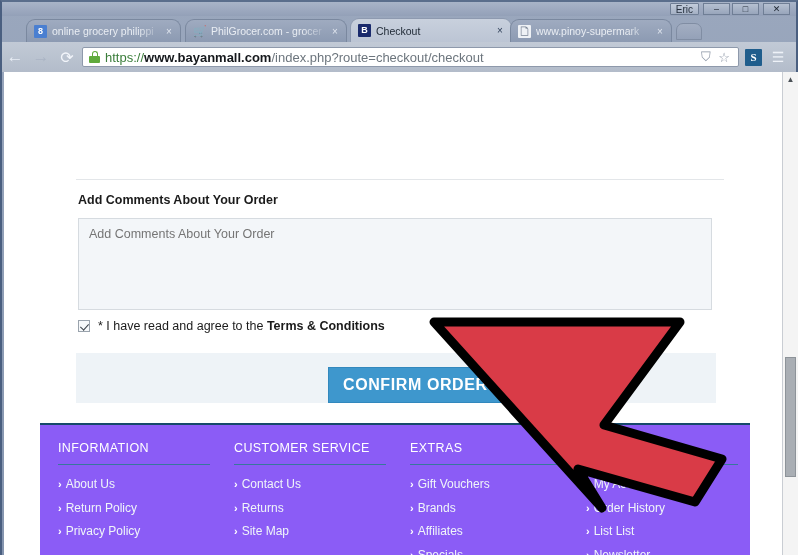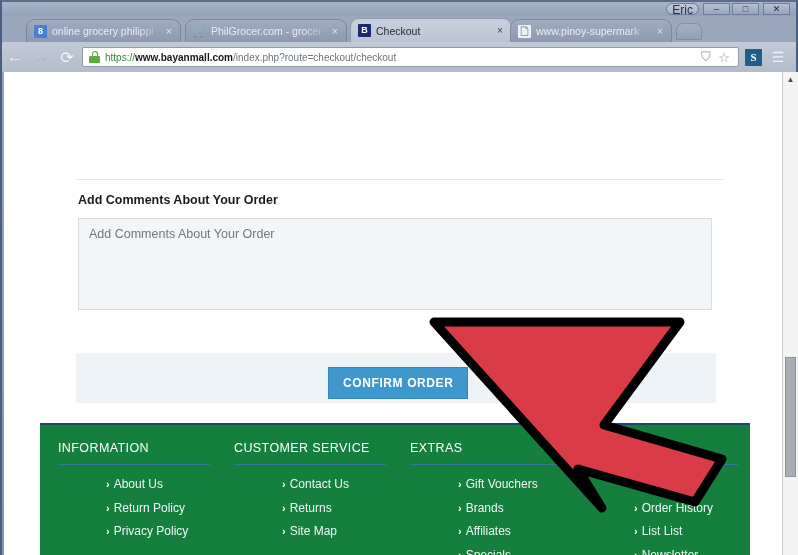--- a/index.html
+++ b/index.html
@@ -21,23 +21,23 @@
   }
 
   
   #titlebar {
     position: absolute; left: 0; top: 0; right: 0; height: 14px;
     background: linear-gradient(180deg,#a8b4c8 0%, #93a0b8 100%);
   }
   #win-user {
     position: absolute; right: 97px; top: 1px;
     height: 12px; padding: 0 5px;
-    font-size: 12px; line-height: 12px; color: #27313f;
+    font-size: 10px; line-height: 12px; color: #27313f;
     background: linear-gradient(180deg,#c2ccdb,#a4b0c4);
-    border: 1px solid #6f7e95; border-radius: 6px;
+    border: 1px solid #6f7e95; border-radius: 1px;
     font-family: "Liberation Sans", sans-serif;
   }
   .win-btn {
     position: absolute; top: 1px; width: 27px; height: 12px;
     background: linear-gradient(180deg,#b5c0d1,#98a5bb);
     border: 1px solid #6f7e95;
     color: #1e2733; font-size: 9px; line-height: 11px; text-align: center;
   }
   #win-min { right: 66px; }
   #win-max { right: 37px; }
@@ -106,21 +106,21 @@
     flex: 1 1 auto; height: 20px; margin: 0 6px 0 2px;
     background: #ffffff; border: 1px solid #8e99ab; border-radius: 2px;
     display: flex; align-items: center; padding: 0 4px;
   }
   #lock-icon {
     width: 11px; height: 12px; flex: 0 0 11px; margin: 0 5px 0 2px;
     position: relative;
   }
   #lock-icon .body { position:absolute; left:0; bottom:0; width:11px; height:7px; background:#5faa3c; border-radius:1px;}
   #lock-icon .shackle { position:absolute; left:2.5px; top:0px; width:6px; height:6px; border:1.6px solid #5faa3c; border-bottom:none; border-top-left-radius:4px; border-top-right-radius:4px;}
-  #url-text { font-size: 10px; white-space: nowrap; color: #6c757d; }
+  #url-text { font-size: 13px; white-space: nowrap; color: #6c757d; }
   #url-text .scheme { color: #3a7d3a; }
   #url-text .host { color: #15181c; font-weight: 600; }
   .url-icon { flex: 0 0 16px; text-align: center; font-size: 13px; color: #8a94a4; margin-right: 2px; }
   #ext-btn {
     flex: 0 0 17px; height: 17px; margin-right: 6px;
     background: #1f5d8c; color: #fff; font-size: 11px; font-weight: bold;
     line-height: 17px; text-align: center; border-radius: 1px;
     font-family: "Liberation Serif", serif;
   }
   #menu-btn {
@@ -175,46 +175,45 @@
 
   #confirm-panel {
     position: absolute; left: 72px; top: 281px;
     width: 640px; height: 50px;
     background: #eef3f7;
   }
   #confirm-button {
     position: absolute; left: 324px; top: 295px;
     padding: 8px 14px;
     background: #3e97cd; border: 1px solid #3288bd;
-    color: #ffffff; font-size: 12px; font-weight: bold;
+    color: #ffffff; font-size: 16px; font-weight: bold;
     letter-spacing: 0.6px; text-align: center;
     font-family: "Liberation Sans", sans-serif;
   }
 
   
   #footer {
     position: absolute; left: 36px; top: 351px;
     width: 710px; height: 132px;
-    background: #15803d;
+    background: #8b5cf6;
     border-top: 2px solid #16496a;
   }
   .fcol { position: absolute; top: 16px; }
   #fcol-0 { left: 18px;  width: 176px; }
   #fcol-1 { left: 194px; width: 176px; }
   #fcol-2 { left: 370px; width: 176px; }
   #fcol-3 { left: 546px; width: 164px; }
   .fcol-title {
     font-size: 12.5px; color: #ffffff; letter-spacing: 0.4px;
     padding-bottom: 9px;
   }
   .fcol-rule { height: 1px; background: #37789c; margin-bottom: 8px; width: 152px; }
   .flink {
     font-size: 12px; color: #f0f5f9; line-height: 23.6px;
     white-space: nowrap;
-    margin-left: 48px;
   }
   .flink .chev { color: #ffffff; font-weight: bold; margin-right: 4px; font-size: 11px; }
 
   
   #scrollbar {
     position: absolute; left: 780px; top: 70px;
     width: 16px; height: 483px;
     background: #f4f4f4; border-left: 1px solid #c9cdd3;
   }
   #sb-up {
@@ -297,20 +296,24 @@
 
   <div id="viewport">
     <div id="page">
 
       <div class="hr-top"></div>
 
       <div id="comments-label">Add Comments About Your Order</div>
 
       <textarea id="comments-textarea" placeholder="Add Comments About Your Order" style=""></textarea>
 
+      <div id="agree-row">
+        <span id="agree-checkbox"></span>
+        <span id="agree-text"><span class="star">*</span><span> I have read and agree to the </span><span class="tc">Terms &amp; Conditions</span></span>
+      </div>
 
       <div id="confirm-panel"></div>
       <div id="confirm-button">CONFIRM ORDER</div>
 
       <div id="footer">
 
         <div class="fcol" id="fcol-0">
           <div class="fcol-title">INFORMATION</div>
           <div class="fcol-rule"></div>
           <div class="flink"><span class="chev">›</span><span>About Us</span></div>

